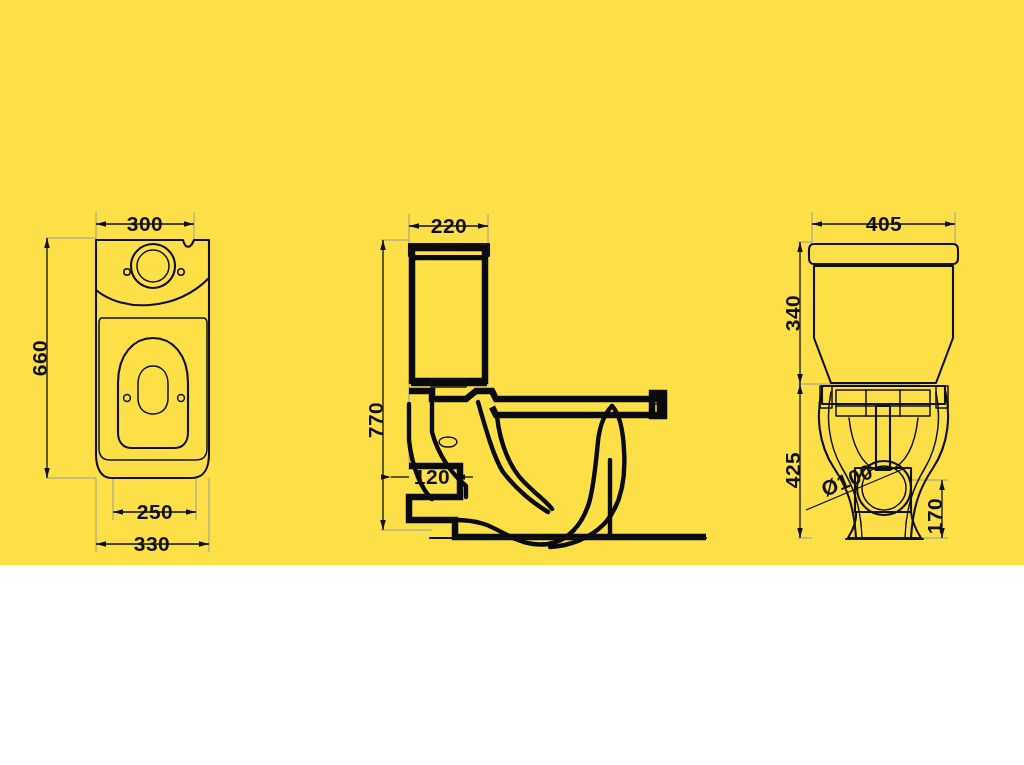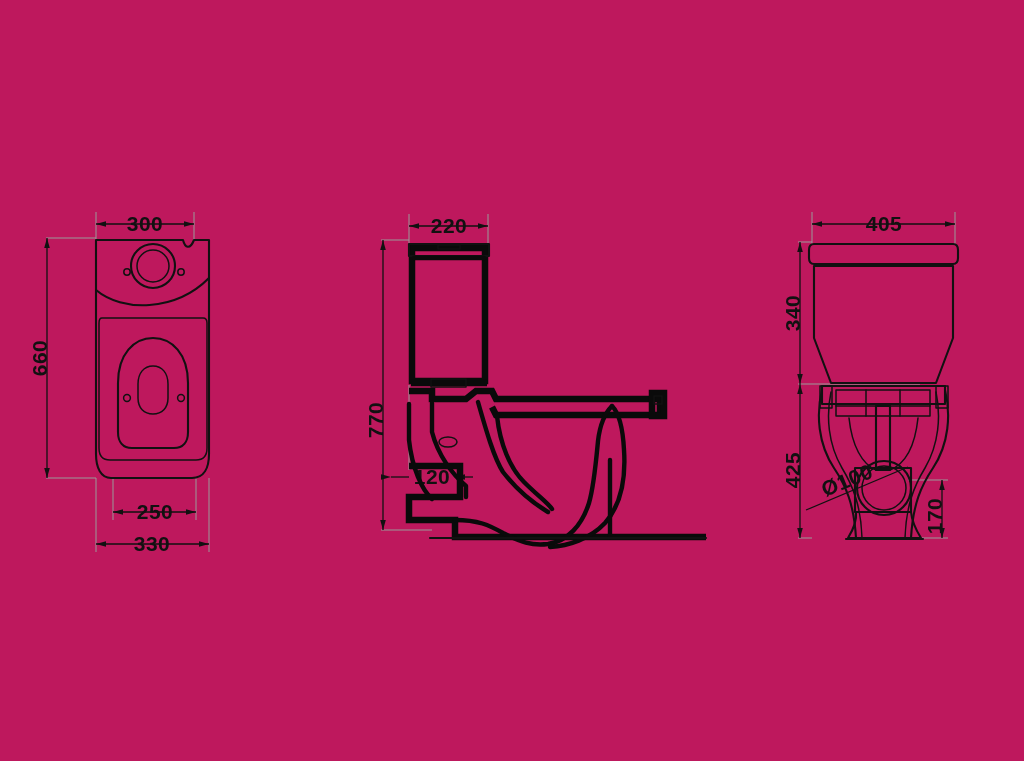--- a/index.html
+++ b/index.html
@@ -10,22 +10,22 @@
   }
   body {
     width: 1024px;
     height: 765px;
     overflow: hidden;
     font-family: "Liberation Sans", sans-serif;
   }
   #drawing-canvas {
     position: relative;
     width: 1024px;
-    height: 761px;
-    background: #be185d;
+    height: 565px;
+    background: #fde047;
   }
   #drawing-canvas svg {
     display: block;
   }
   .dim-text {
     font-family: "Liberation Sans", sans-serif;
     font-size: 21px;
     font-weight: 700;
     fill: #111111;
     letter-spacing: 0.5px;

